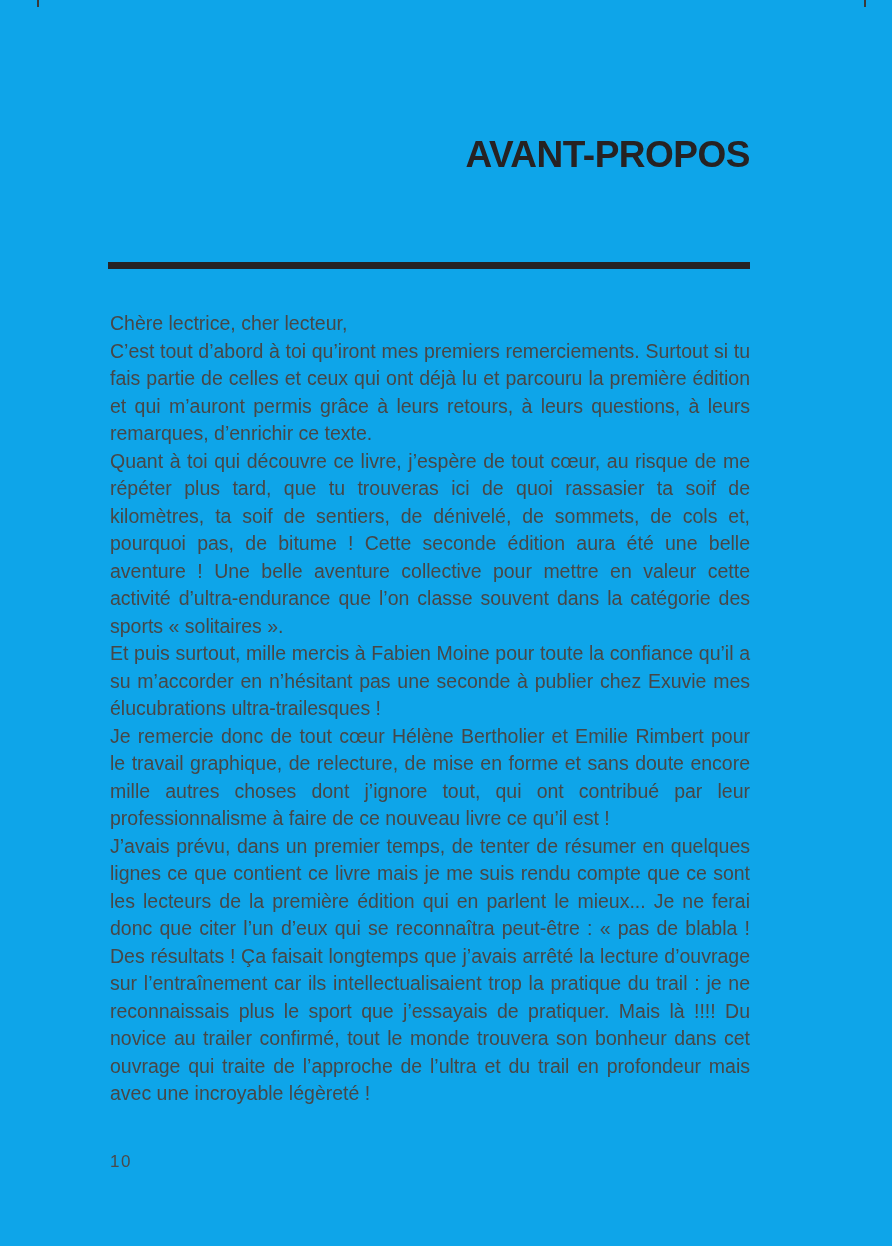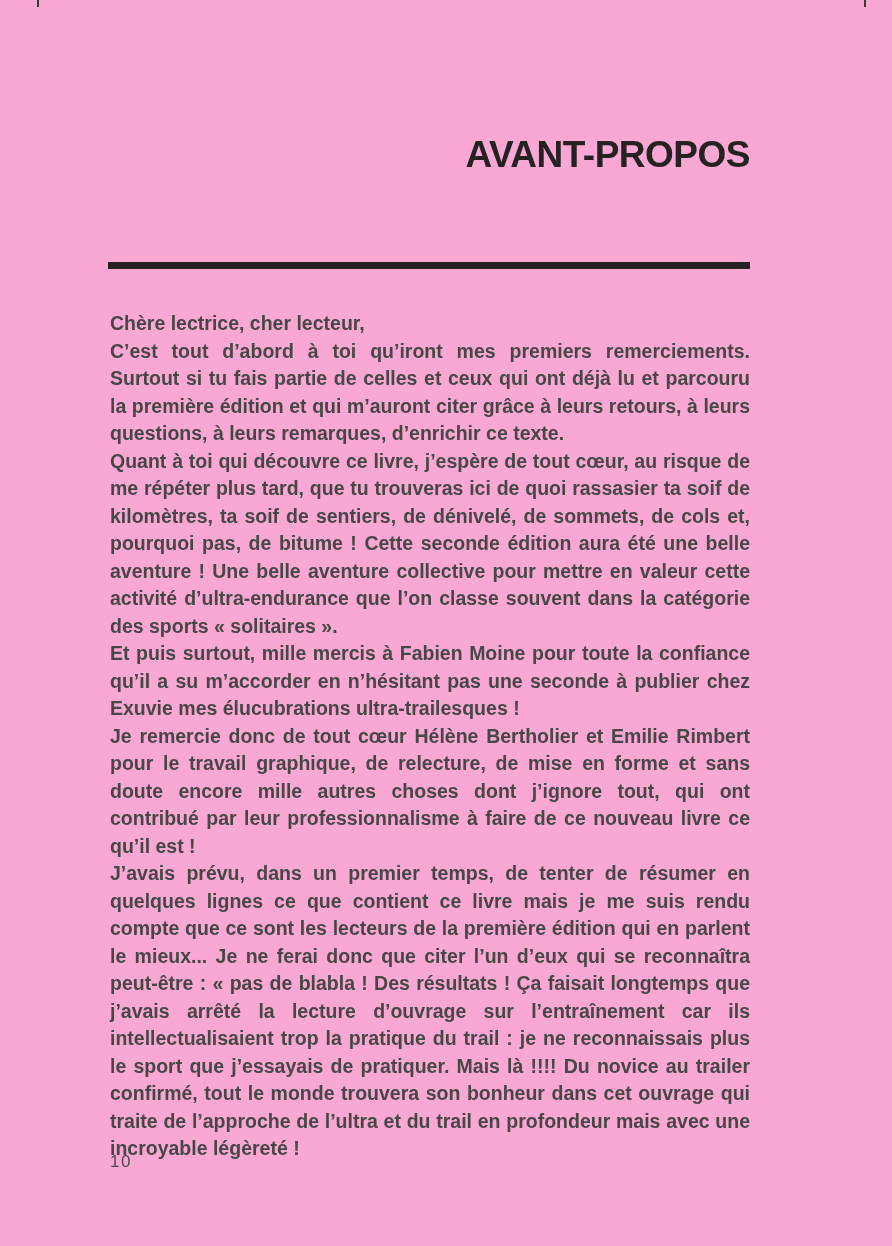--- a/index.html
+++ b/index.html
@@ -7,21 +7,21 @@
   body {
     width: 892px;
     height: 1246px;
     position: relative;
     font-family: "Liberation Sans", sans-serif;
     overflow: hidden;
   }
   .page {
     position: absolute;
     inset: 0;
-    background: #f9a8d4;
+    background: #0ea5e9;
   }
   .crop-mark {
     position: absolute;
     top: 0;
     width: 2px;
     height: 7px;
     background: #3a3a3a;
   }
   .crop-mark.left  { left: 37px; }
   .crop-mark.right { left: 864px; }
@@ -55,21 +55,21 @@
     height: 7px;
     background: #262223;
   }
   .body-text {
     position: absolute;
     top: 310px;
     left: 110px;
     width: 640px;
     color: #474747;
     font-size: 19.5px;
-    font-weight: 700;
+    font-weight: 400;
     line-height: 27.5px;
     text-align: justify;
   }
   .body-text p { margin: 0; }
   .signature {
     position: absolute;
     top: 1082px;
     left: 110px;
     width: 640px;
     text-align: right;
@@ -98,21 +98,21 @@
   <span class="crop-mark left"></span>
   <span class="crop-mark right"></span>
 
   <h1 class="page-title">AVANT-PROPOS</h1>
 
 
   <div class="section-rule"></div>
 
   <div class="body-text">
     <p>Chère lectrice, cher lecteur,</p>
-    <p>C’est tout d’abord à toi qu’iront mes premiers remerciements. Surtout si tu fais partie de celles et ceux qui ont déjà lu et parcouru la première édition et qui m’auront citer grâce à leurs retours, à leurs questions, à leurs remarques, d’enrichir ce texte.</p>
+    <p>C’est tout d’abord à toi qu’iront mes premiers remerciements. Surtout si tu fais partie de celles et ceux qui ont déjà lu et parcouru la première édition et qui m’auront permis grâce à leurs retours, à leurs questions, à leurs remarques, d’enrichir ce texte.</p>
     <p>Quant à toi qui découvre ce livre, j’espère de tout cœur, au risque de me répéter plus tard, que tu trouveras ici de quoi rassasier ta soif de kilomètres, ta soif de sentiers, de dénivelé, de sommets, de cols et, pourquoi pas, de bitume&nbsp;! Cette seconde édition aura été une belle aventure&nbsp;! Une belle aventure collective pour mettre en valeur cette activité d’ultra-endurance que l’on classe souvent dans la catégorie des sports «&nbsp;solitaires&nbsp;».</p>
     <p>Et puis surtout, mille mercis à Fabien Moine pour toute la confiance qu’il a su m’accorder en n’hésitant pas une seconde à publier chez Exuvie mes élucubrations ultra-trailesques&nbsp;!</p>
     <p>Je remercie donc de tout cœur Hélène Bertholier et Emilie Rimbert pour le travail graphique, de relecture, de mise en forme et sans doute encore mille autres choses dont j’ignore tout, qui ont contribué par leur professionnalisme à faire de ce nouveau livre ce qu’il est&nbsp;!</p>
     <p>J’avais prévu, dans un premier temps, de tenter de résumer en quelques lignes ce que contient ce livre mais je me suis rendu compte que ce sont les lecteurs de la première édition qui en parlent le mieux... Je ne ferai donc que citer l’un d’eux qui se reconnaîtra peut-être&nbsp;: «&nbsp;pas de blabla&nbsp;! Des résultats&nbsp;! Ça faisait longtemps que j’avais arrêté la lecture d’ouvrage sur l’entraînement car ils intellectualisaient trop la pratique du trail&nbsp;: je ne reconnaissais plus le sport que j’essayais de pratiquer. Mais là&nbsp;!!!! Du novice au trailer confirmé, tout le monde trouvera son bonheur dans cet ouvrage qui traite de l’approche de l’ultra et du trail en profondeur mais avec une incroyable légèreté&nbsp;!</p>
   </div>
 
 
   <div class="page-number">10</div>
 
 </div>

